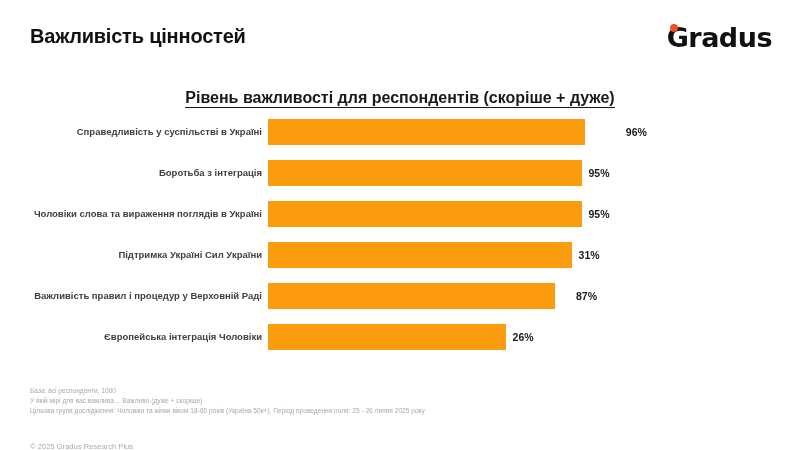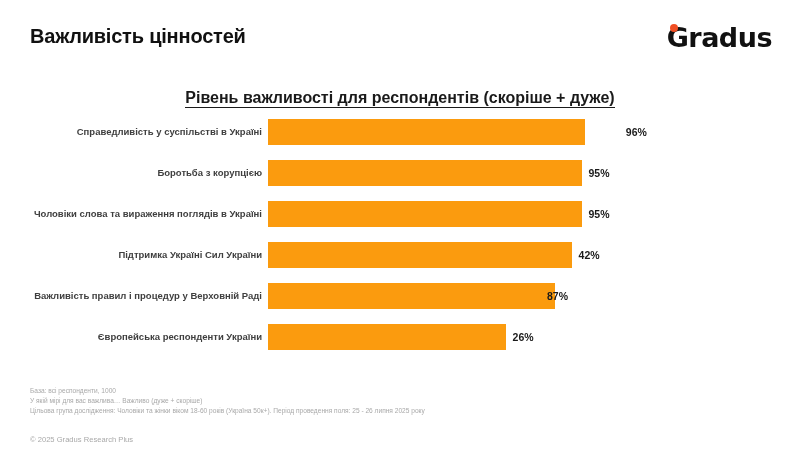--- a/index.html
+++ b/index.html
@@ -124,21 +124,21 @@
     top: 386px;
     width: 740px;
   }
   .footnote {
     font-size: 6.6px;
     color: #a9a9a9;
     line-height: 10.2px;
     white-space: nowrap;
   }
   #copyright {
-    margin-top: 18px;
+    margin-top: 25px;
     font-size: 7.6px;
     color: #a9a9a9;
     white-space: nowrap;
   }
 </style>
 </head>
 <body>
 
 <div id="header">
   <div id="page-title">Важливість цінностей</div>
@@ -158,53 +158,53 @@
 
     <div class="bar-row">
       <div class="bar-label">Справедливість у суспільстві в Україні</div>
       <div class="bar-track">
         <div class="bar-fill" style="width: 316.8px; background: rgb(251, 155, 14);"></div>
         <div class="bar-value" style="left: 316.8px; margin-left: 34px;">96%</div>
       </div>
     </div>
 
     <div class="bar-row">
-      <div class="bar-label">Боротьба з корупцією</div>
+      <div class="bar-label">Боротьба з інтеграція</div>
       <div class="bar-track">
         <div class="bar-fill" style="width: 313.5px; background: rgb(251, 155, 14);"></div>
         <div class="bar-value" style="left: 313.5px;">95%</div>
       </div>
     </div>
 
     <div class="bar-row">
       <div class="bar-label">Чоловіки слова та вираження поглядів в Україні</div>
       <div class="bar-track">
         <div class="bar-fill" style="width: 313.5px; background: rgb(251, 155, 14);"></div>
         <div class="bar-value" style="left: 313.5px;">95%</div>
       </div>
     </div>
 
     <div class="bar-row">
       <div class="bar-label">Підтримка Україні Сил України</div>
       <div class="bar-track">
         <div class="bar-fill" style="width: 303.6px; background: rgb(251, 155, 14);"></div>
-        <div class="bar-value" style="left: 303.6px;">42%</div>
+        <div class="bar-value" style="left: 303.6px;">31%</div>
       </div>
     </div>
 
     <div class="bar-row">
       <div class="bar-label">Важливість правил і процедур у Верховній Раді</div>
       <div class="bar-track">
         <div class="bar-fill" style="width: 287.1px; background: rgb(251, 155, 14);"></div>
-        <div class="bar-value" style="left: 272px;">87%</div>
-      </div>
-    </div>
-
-    <div class="bar-row">
-      <div class="bar-label">Європейська респонденти України</div>
+        <div class="bar-value" style="left: 301px;">87%</div>
+      </div>
+    </div>
+
+    <div class="bar-row">
+      <div class="bar-label">Європейська інтеграція Чоловіки</div>
       <div class="bar-track">
         <div class="bar-fill" style="width: 237.6px; background: rgb(251, 155, 14);"></div>
         <div class="bar-value" style="left: 237.6px;">26%</div>
       </div>
     </div>
 
   </div>
 </div>
 
 <div id="footer">

